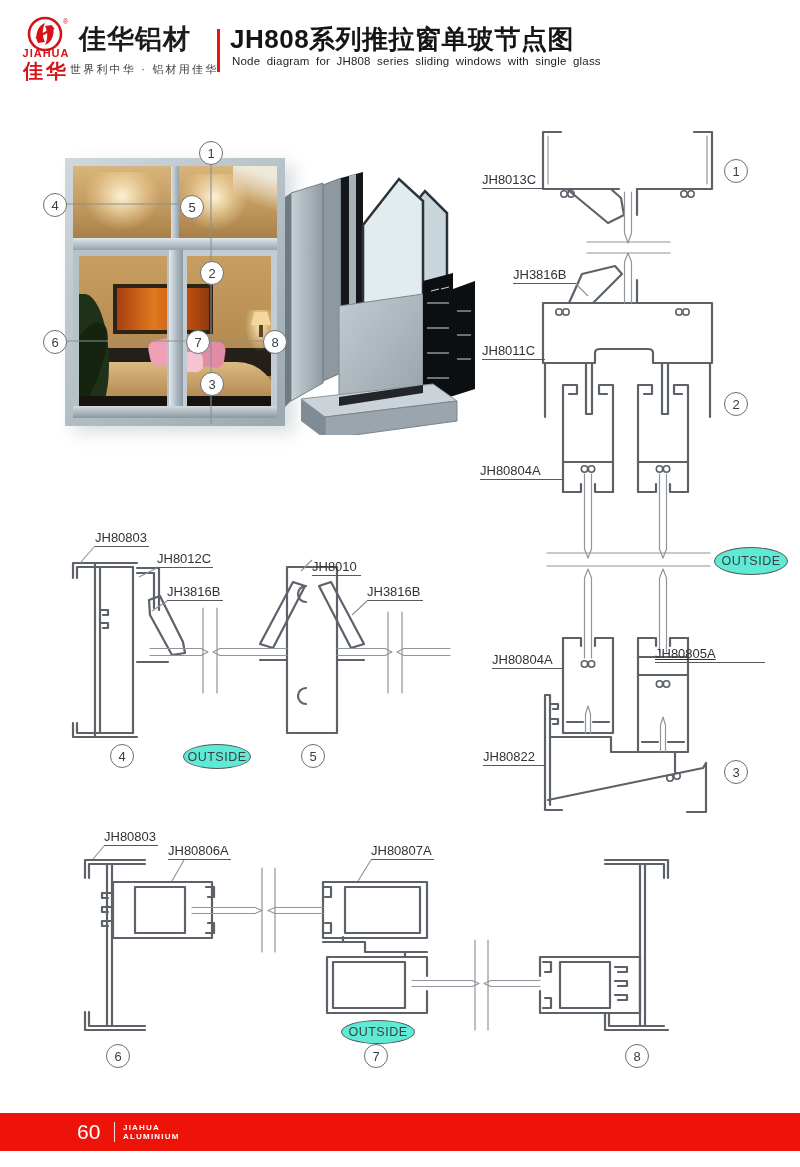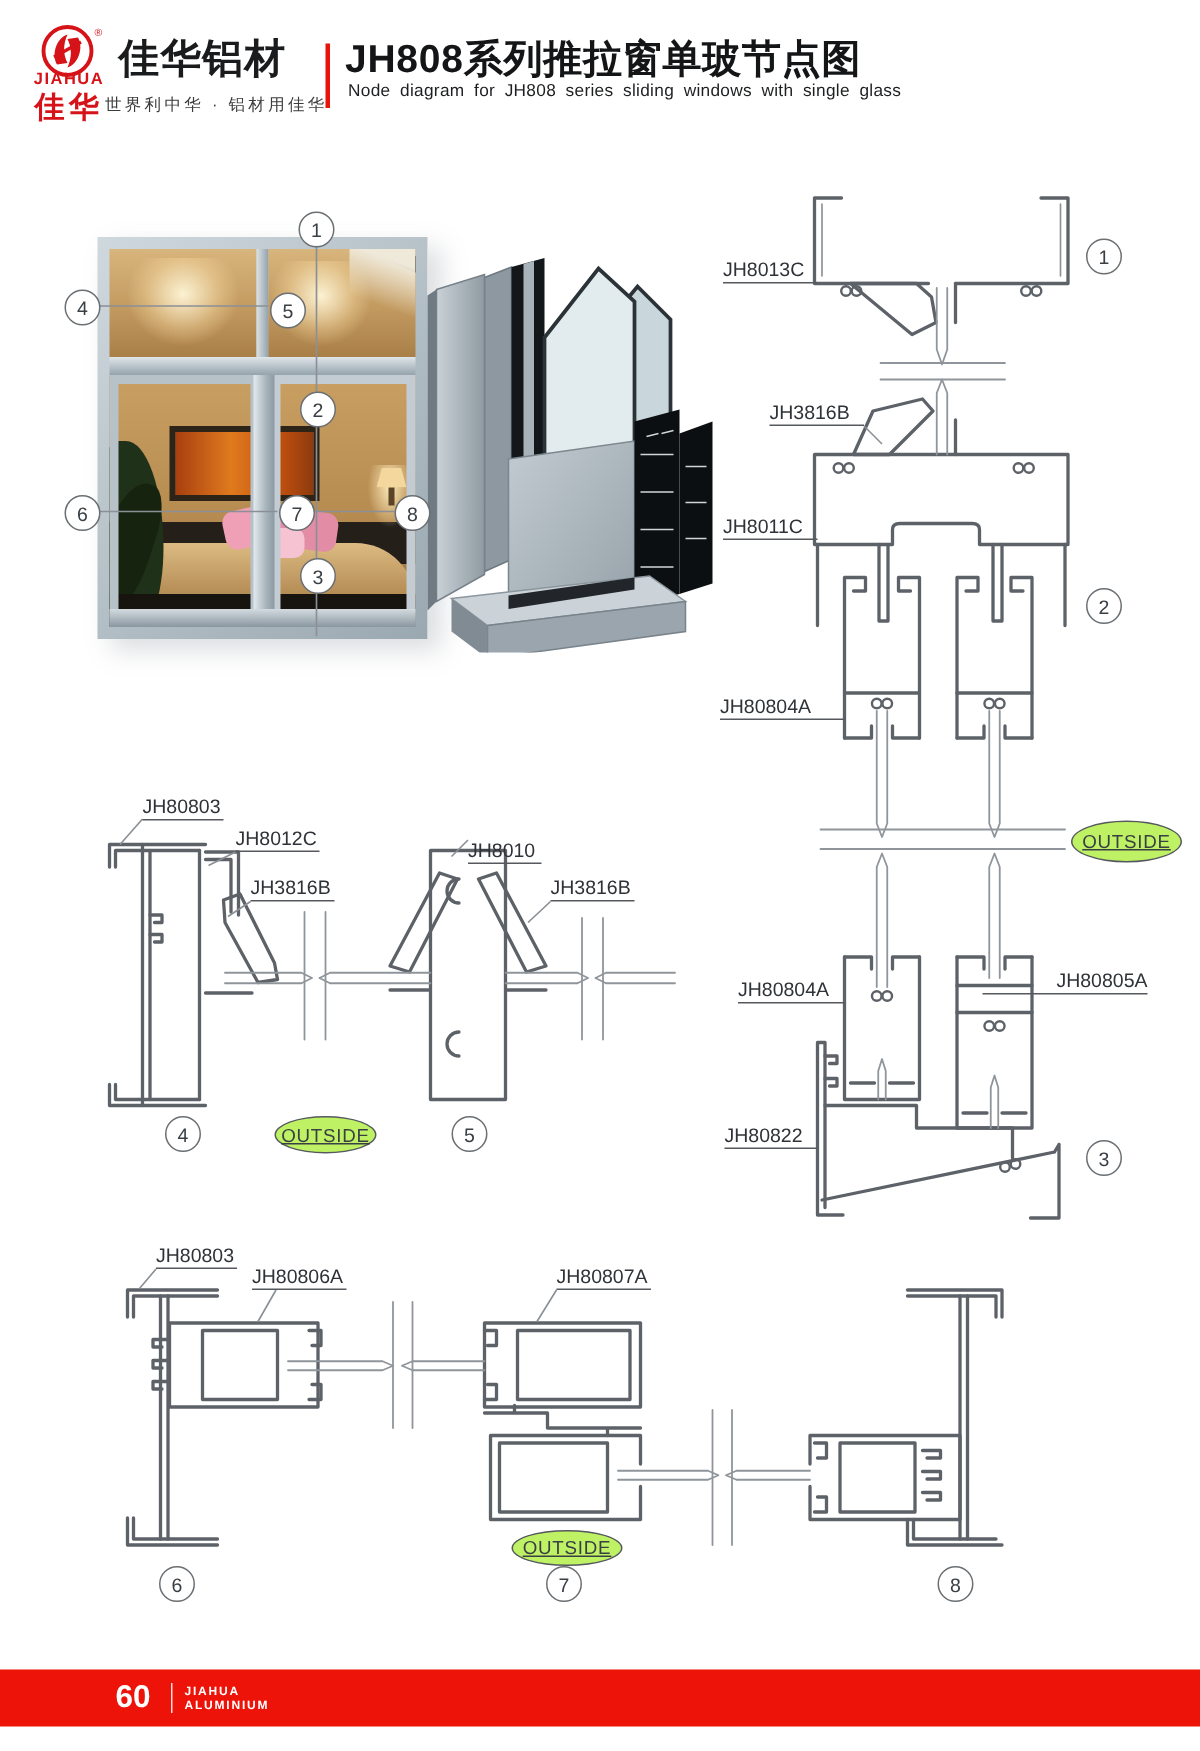--- a/index.html
+++ b/index.html
@@ -23,33 +23,33 @@
   #photo{position:absolute;left:65px;top:158px;width:220px;height:268px;
          background:linear-gradient(135deg,#cfd8dd,#9aa8b1);
          box-shadow:9px 7px 16px rgba(110,120,130,.25);}
   #photo .abs{position:absolute;}
   .pane-wood{background:linear-gradient(180deg,#d8b57c 0%,#c29a60 55%,#a97f48 100%);}
   .glow{background:radial-gradient(ellipse at 50% 40%,rgba(255,246,216,.95) 0%,rgba(255,226,170,.35) 45%,rgba(255,226,170,0) 68%);}
   
   .co{position:absolute;width:22px;height:22px;border-radius:50%;border:1.5px solid #6a6f73;
       background:#fff;color:#3a3f44;font-size:13px;display:flex;align-items:center;
       justify-content:center;z-index:6;}
-  .oval{position:absolute;border:1.5px solid #55595d;border-radius:50%;background:#bef264;
+  .oval{position:absolute;border:1.5px solid #55595d;border-radius:50%;background:#5eead4;
         color:#3a3f44;font-size:12.5px;letter-spacing:.5px;display:flex;align-items:center;
-        justify-content:center;z-index:6;text-decoration:underline;}
+        justify-content:center;z-index:6;}
   
   .lbl{position:absolute;font-size:13px;color:#2f3337;border-bottom:1.2px solid #55595d;
        padding-bottom:1px;white-space:nowrap;z-index:5;}
-  .lbl.r{text-align:right;}
+  .lbl.r{text-align:left;text-decoration:underline;}
   
   .layer{position:absolute;z-index:2;}
   #overlay{position:absolute;left:0;top:0;z-index:4;pointer-events:none;}
   
   #footer{position:absolute;left:0;top:1113px;width:800px;height:38px;background:#ee1309;}
-  #footer .pg{position:absolute;left:77px;top:7px;color:#fff;font-size:21px;font-weight:bold;}
+  #footer .pg{position:absolute;left:77px;top:7px;color:#fff;font-size:21px;font-weight:normal;}
   #footer .fdiv{position:absolute;left:114px;top:9px;width:1px;height:20px;background:rgba(255,255,255,.85);}
   #footer .fbrand{position:absolute;left:123px;top:10px;color:#fff;font-size:8px;
                   letter-spacing:1.2px;line-height:9px;font-weight:bold;}
 </style>
 </head>
 <body>
 
 <div id="canvas">
 
   <div>

